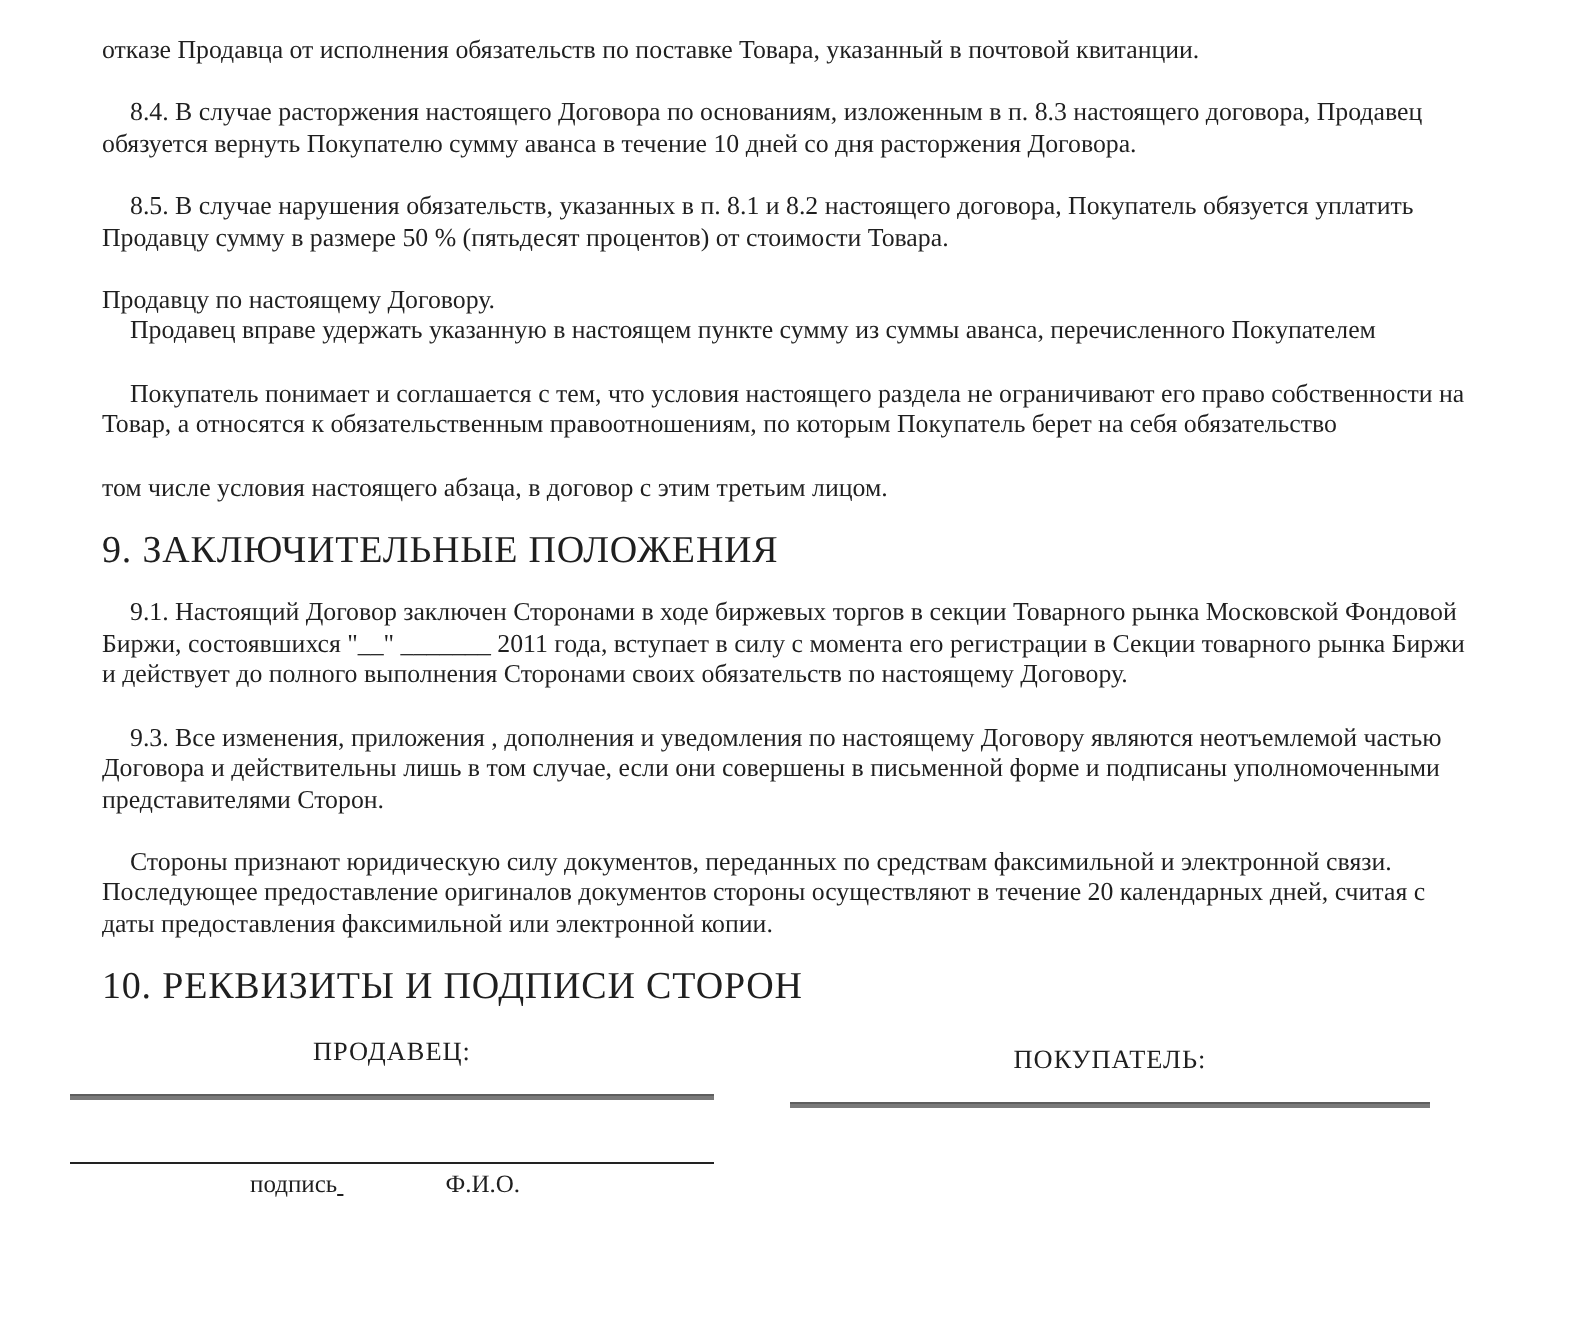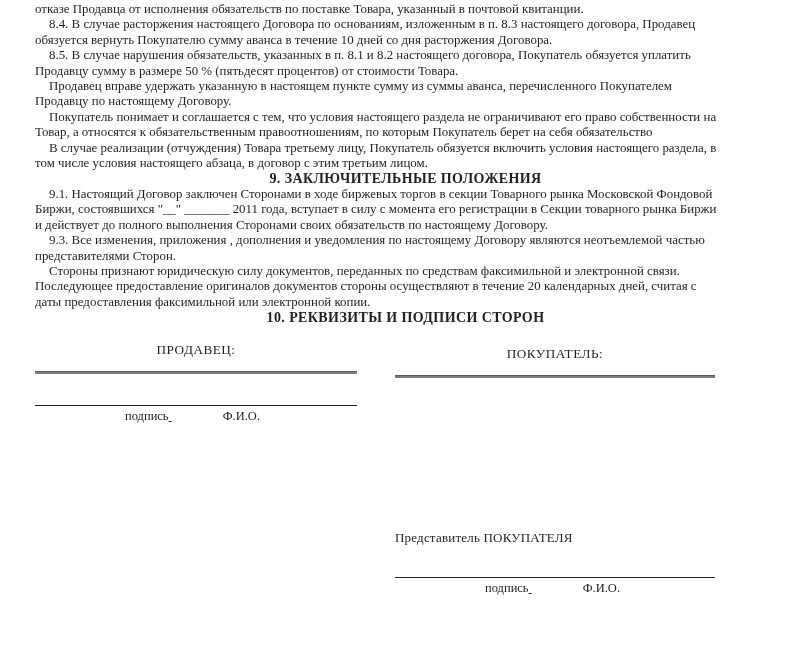--- a/index.html
+++ b/index.html
@@ -9,27 +9,26 @@
     overflow:hidden;
     background:var(--bg,#ffffff);
     color:var(--text,#1f1f1f);
     font-family:"Liberation Serif","DejaVu Serif",serif;
     font-size:12.9px;
     line-height:15.4px;
     box-sizing:border-box;
     padding:2px 15px 0 35px;
   }
   
-  .para{margin:0;}
+  .para{margin:16px;}
   .line{white-space:nowrap;text-align:left;}
   .line.indent{text-indent:14px;}
   .para.heading .line{
-    text-align:center;
-    font-weight:bold;
-    font-size:14px;
+    font-weight:normal;
+    font-size:19px;
     letter-spacing:.4px;
     white-space:normal;
   }
   
   .sig-grid{display:flex;margin-top:16px;}
   .sig-col{width:322px;}
   .sig-col.right{margin-left:38px;width:320px;transform:translateY(4px);}
   .sig-title{
     text-align:center;
     font-size:13.2px;
@@ -58,41 +57,41 @@
       </div>
       <div class="para">
         <div class="line indent">8.4. В случае расторжения настоящего Договора по основаниям, изложенным в п. 8.3 настоящего договора, Продавец</div>
         <div class="line">обязуется вернуть Покупателю сумму аванса в течение 10 дней со дня расторжения Договора.</div>
       </div>
       <div class="para">
         <div class="line indent">8.5. В случае нарушения обязательств, указанных в п. 8.1 и 8.2 настоящего договора, Покупатель обязуется уплатить</div>
         <div class="line">Продавцу сумму в размере 50 % (пятьдесят процентов) от стоимости Товара.</div>
       </div>
       <div class="para">
+        <div class="line">Продавцу по настоящему Договору.</div>
         <div class="line indent">Продавец вправе удержать указанную в настоящем пункте сумму из суммы аванса, перечисленного Покупателем</div>
-        <div class="line">Продавцу по настоящему Договору.</div>
       </div>
       <div class="para">
         <div class="line indent">Покупатель понимает и соглашается с тем, что условия настоящего раздела не ограничивают его право собственности на</div>
         <div class="line">Товар, а относятся к обязательственным правоотношениям, по которым Покупатель берет на себя обязательство</div>
       </div>
       <div class="para">
-        <div class="line indent">В случае реализации (отчуждения) Товара третьему лицу, Покупатель обязуется включить условия настоящего раздела, в</div>
         <div class="line">том числе условия настоящего абзаца, в договор с этим третьим лицом.</div>
       </div>
       <div class="para heading">
         <div class="line">9. ЗАКЛЮЧИТЕЛЬНЫЕ ПОЛОЖЕНИЯ</div>
       </div>
       <div class="para">
         <div class="line indent">9.1. Настоящий Договор заключен Сторонами в ходе биржевых торгов в секции Товарного рынка Московской Фондовой</div>
         <div class="line">Биржи, состоявшихся "__" _______ 2011 года, вступает в силу с момента его регистрации в Секции товарного рынка Биржи</div>
         <div class="line">и действует до полного выполнения Сторонами своих обязательств по настоящему Договору.</div>
       </div>
       <div class="para">
         <div class="line indent">9.3. Все изменения, приложения , дополнения и уведомления по настоящему Договору являются неотъемлемой частью</div>
+        <div class="line">Договора и действительны лишь в том случае, если они совершены в письменной форме и подписаны уполномоченными</div>
         <div class="line">представителями Сторон.</div>
       </div>
       <div class="para">
         <div class="line indent">Стороны признают юридическую силу документов, переданных по средствам факсимильной и электронной связи.</div>
         <div class="line">Последующее предоставление оригиналов документов стороны осуществляют в течение 20 календарных  дней, считая с</div>
         <div class="line">даты предоставления факсимильной или электронной копии.</div>
       </div>
       <div class="para heading">
         <div class="line">10. РЕКВИЗИТЫ И ПОДПИСИ СТОРОН</div>
       </div>

